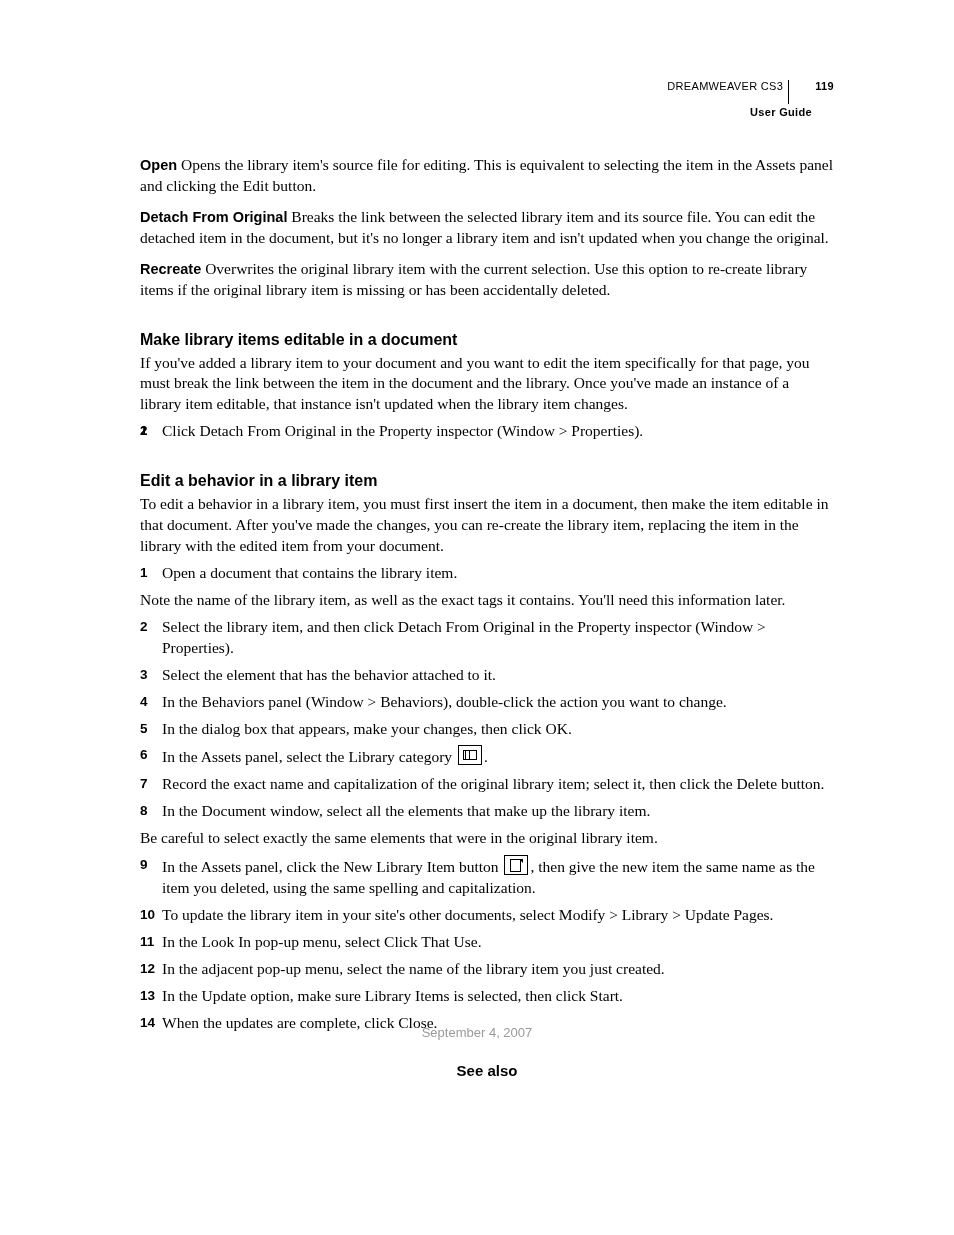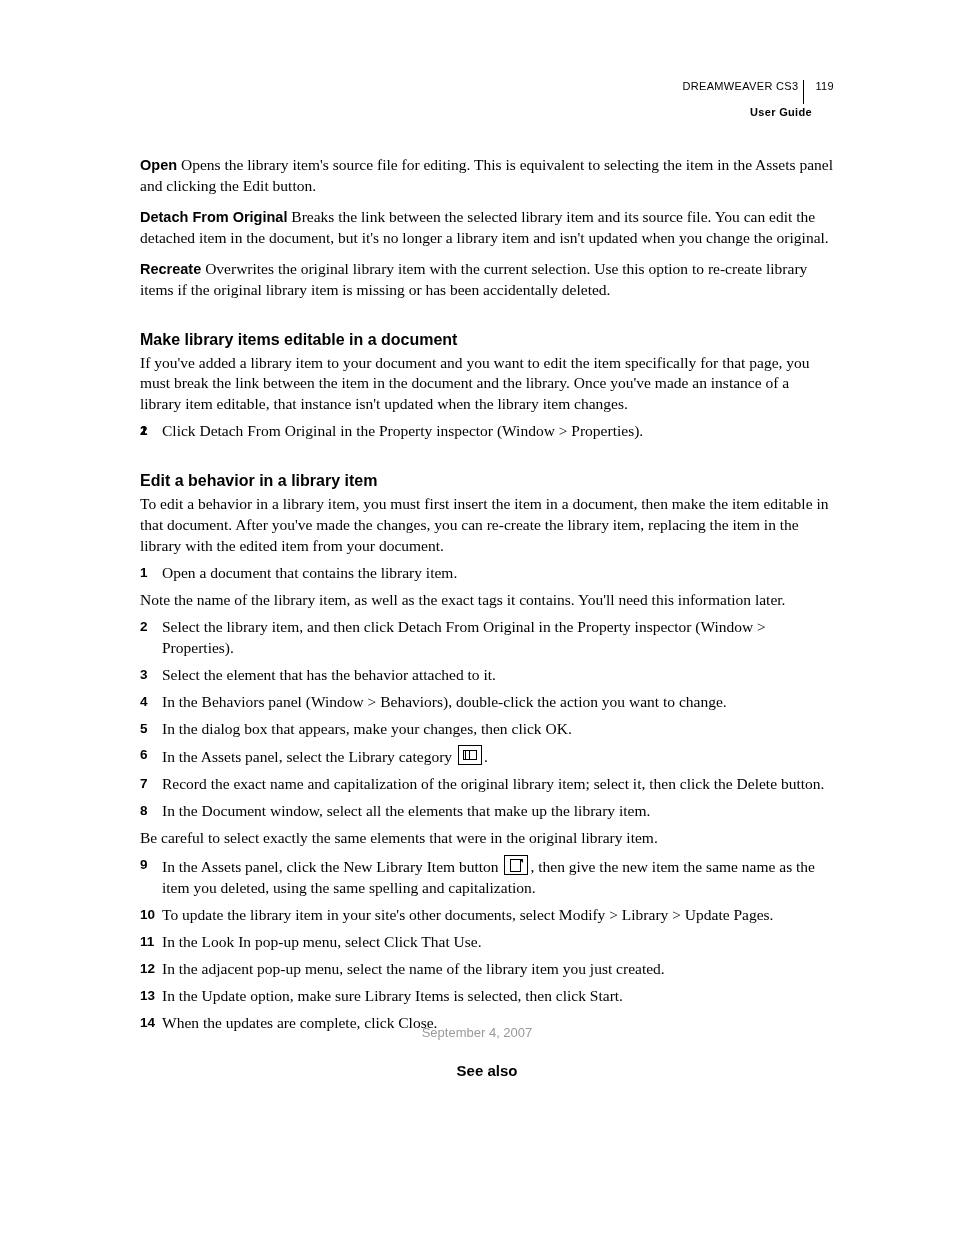--- a/index.html
+++ b/index.html
@@ -23,21 +23,21 @@
     top: 80px;
     right: 120px;
     text-align: right;
     font-family: "Myriad Pro", "Helvetica Neue", Arial, sans-serif;
     font-size: 11px;
     letter-spacing: 0.03em;
     color: #000;
   }
   .header .line1 { display: flex; align-items: flex-start; justify-content: flex-end; }
   .header .doc-title { font-weight: 400; }
-  .header .pagenum { font-weight: 400; margin-left: 6px; }
+  .header .pagenum { font-weight: 700; margin-left: 21px; }
   .header .vbar {
     border-left: 1px solid #000;
     height: 24px;
     margin: 0 5px 0 5px;
     display: inline-block;
   }
   .header .sub { font-weight: 700; font-size: 11px; margin-top: 2px; margin-right: 22px;}
   .content { margin-top: 75px; }
   p { margin: 0; font-size: 15.5px; line-height: 1.35; }
   .def { margin-bottom: 10px; }

